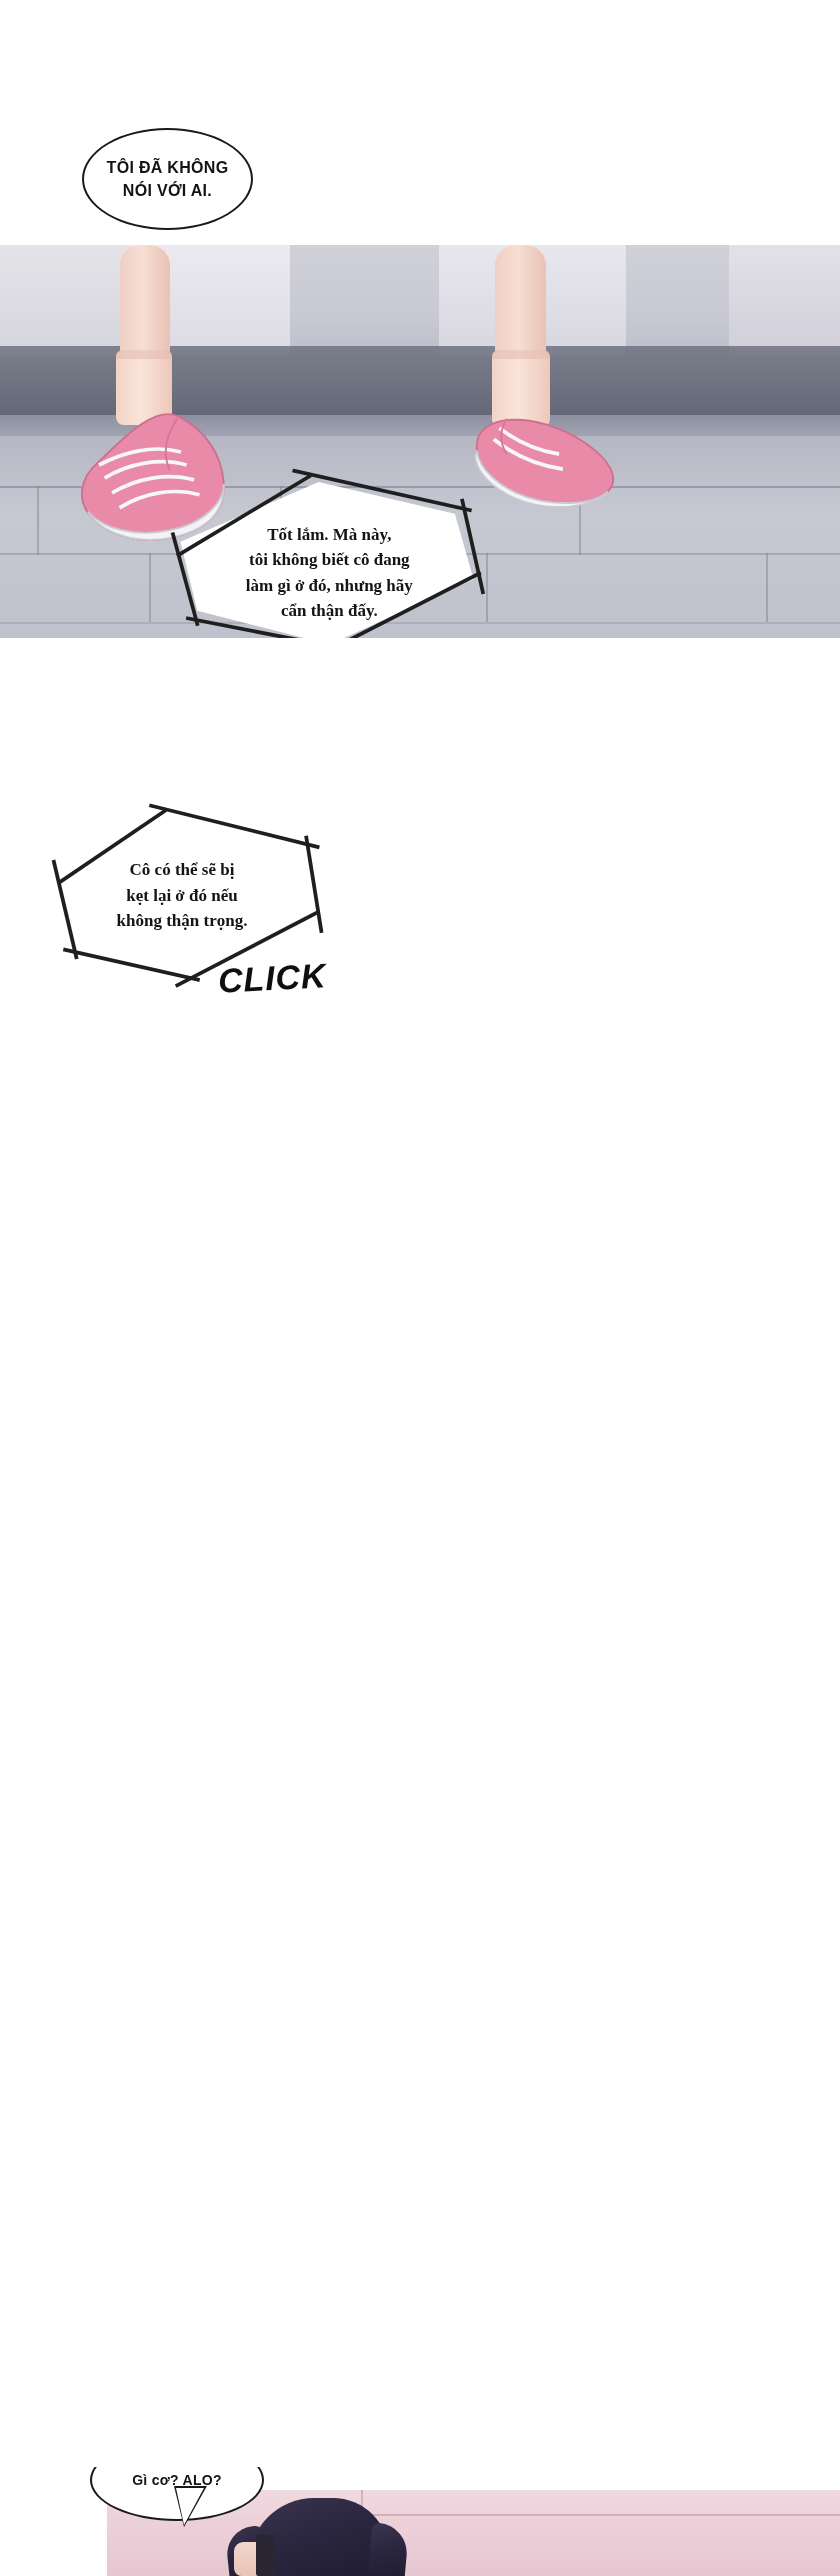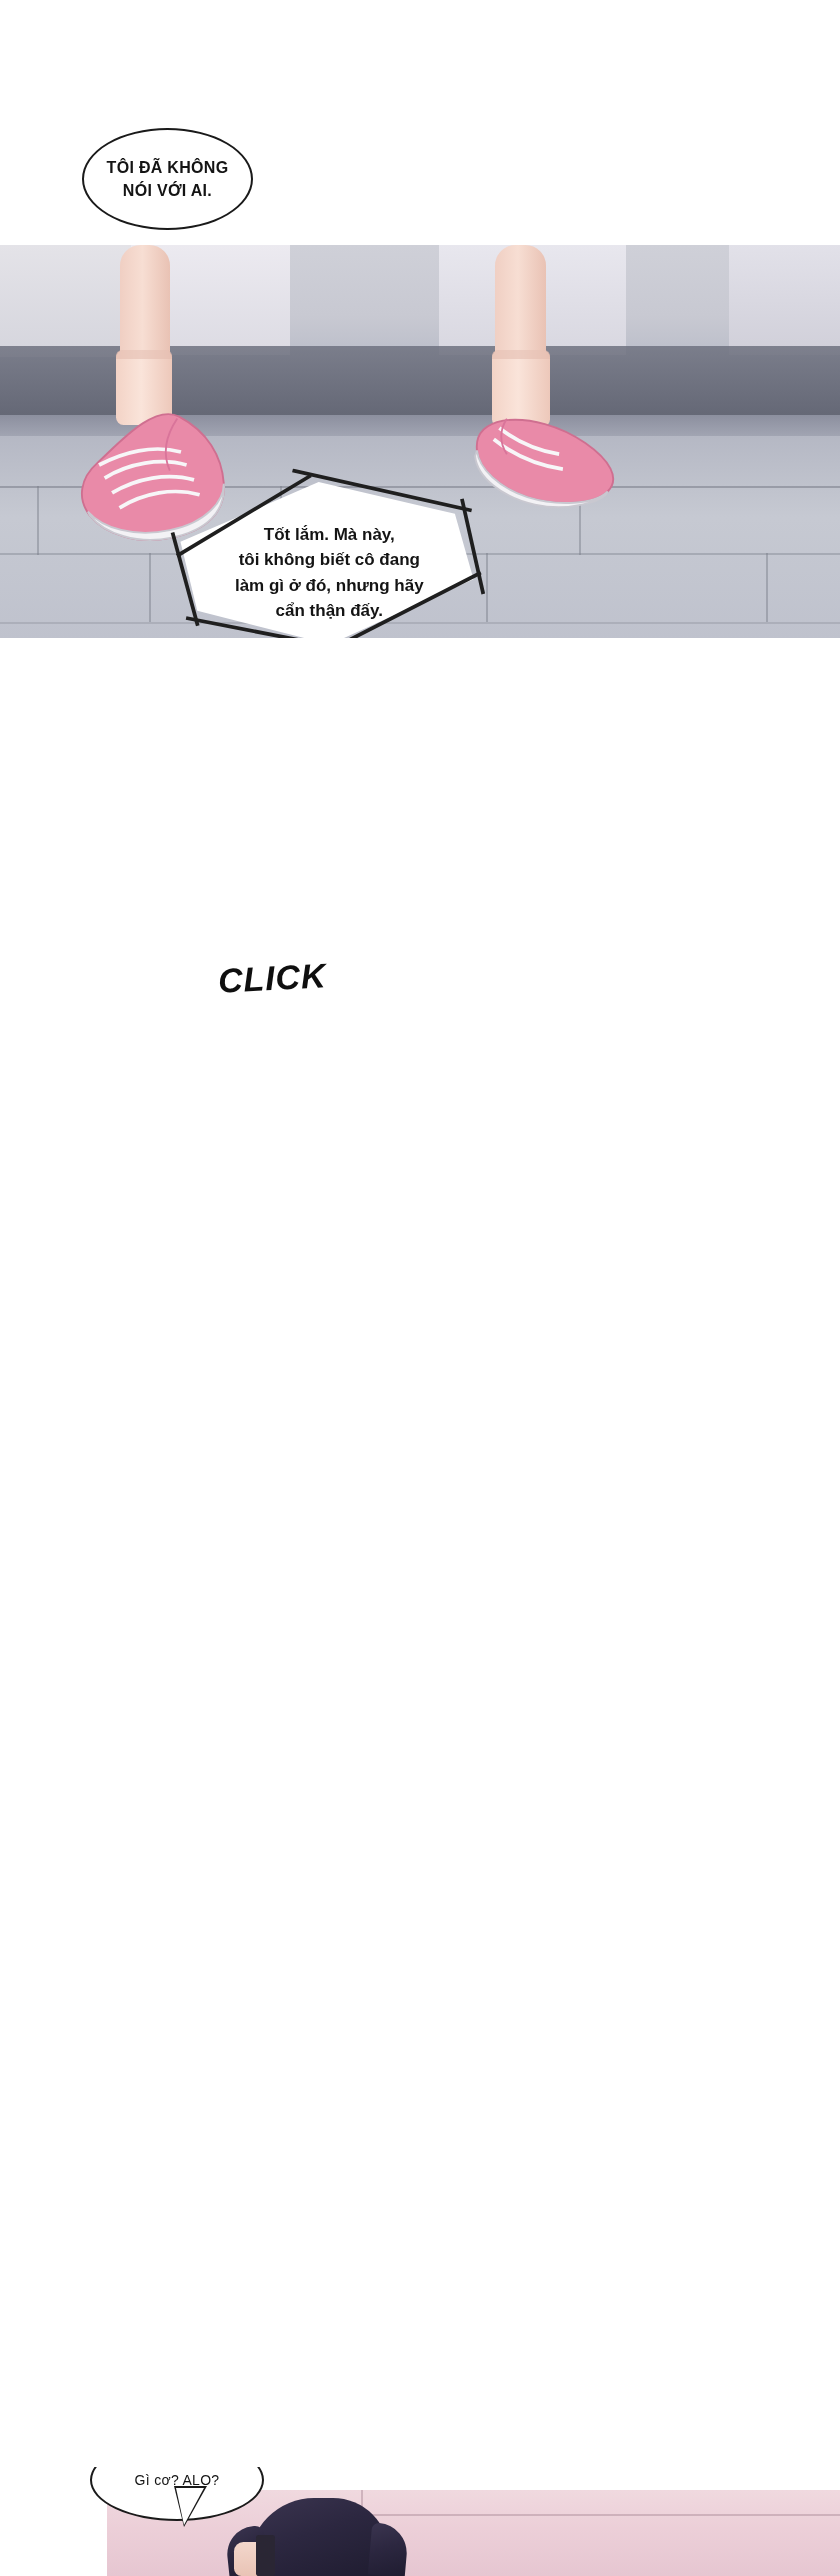--- a/index.html
+++ b/index.html
@@ -62,21 +62,21 @@
     top: 0;
     width: 100%;
     height: 100%;
     display: flex;
     align-items: center;
     justify-content: center;
     text-align: center;
     color: #141414;
     line-height: 1.5;
     white-space: pre-line;
-    font-family: Liberation Sans, sans-serif;
+    font-family: Liberation Serif, serif;
   }
 
   
   .sfx {
     position: absolute;
     font-family: "Liberation Sans", sans-serif;
     font-weight: 700;
     font-style: italic;
     color: #0f0f0f;
     letter-spacing: 0.9px;
@@ -256,38 +256,54 @@
       </svg>
       <div class="jag-text" style="font-size:17px;font-weight:700;padding-left:9.3px;padding-top:5.6px;">Tốt lắm. Mà này,
 tôi không biết cô đang
 làm gì ở đó, nhưng hãy
 cẩn thận đấy.</div>
     </div>
   </div>
 
   <div class="panel" style="top:638px;height:1829px;background:#ffffff;">
 
+    <div class="bubble-jagged" style="left:37px;top:164px;width:290px;height:187px;">
+      <svg width="290" height="187" viewBox="0 0 310 200">
+        <polygon points="146,16 286,52 292,124 158,186 42,150 28,70" fill="#ffffff" stroke="none"></polygon>
+        <g stroke="#1f1f1f" stroke-width="4" stroke-linecap="square" fill="none">
+          <line x1="122" y1="4" x2="300" y2="48"></line>
+          <line x1="288" y1="38" x2="304" y2="138"></line>
+          <line x1="300" y1="118" x2="150" y2="196"></line>
+          <line x1="172" y1="190" x2="30" y2="158"></line>
+          <line x1="42" y1="166" x2="18" y2="64"></line>
+          <line x1="24" y1="86" x2="136" y2="10"></line>
+        </g>
+      </svg>
+      <div class="jag-text" style="font-size:17px;font-weight:700;padding-top:0px;">Cô có thể sẽ bị
+kẹt lại ở đó nếu
+không thận trọng.</div>
+    </div>
 
     <div class="sfx" style="left:218px;top:321px;font-size:34px;">CLICK</div>
   </div>
 
   <div class="panel" id="panel-bottom">
     <div class="bottom-art">
       <div class="bottom-wall-line" style="left:254px;top:0;width:1.9px;height:86px;"></div>
       <div class="bottom-wall-line" style="left:254px;top:24px;width:480px;height:1.9px;"></div>
 
       <div class="hair" style="left:142px;top:7.5px;width:140px;height:78px;border-radius:65px 56px 0 0;"></div>
       <div class="hair" style="left:120px;top:37px;width:39px;height:49px;border-radius:28px 9.3px 0 0;transform:rotate(-6deg);"></div>
       <div class="hair" style="left:263px;top:34px;width:37px;height:52px;border-radius:7.5px 32px 0 0;transform:rotate(5deg);"></div>
 
       <div class="hand" style="left:127px;top:52px;width:41px;height:34px;"></div>
       <div class="phone-dark" style="left:149px;top:45px;width:18.7px;height:41px;"></div>
     </div>
 
     <div class="bubble-ellipse" style="left:90px;top:-28px;width:174px;height:82px;">
-      <div class="bubble-text" style="font-size:14px;font-weight:400;">Gì cơ? ALO?</div>
+      <div class="bubble-text" style="font-size:14px;font-weight:700;">Gì cơ? ALO?</div>
     </div>
     <div style="position:absolute;left:176px;top:20.6px;width:0;height:0;border-left:8.4px solid transparent;border-right:20.6px solid transparent;border-top:37px solid #ffffff;filter:drop-shadow(0 0 0 #1a1a1a);z-index:2;"></div>
     <div style="position:absolute;left:174px;top:18.7px;width:0;height:0;border-left:10.3px solid transparent;border-right:23.4px solid transparent;border-top:41px solid #1a1a1a;z-index:1;"></div>
   </div>
 
 </div>
 
 
 </body></html>

